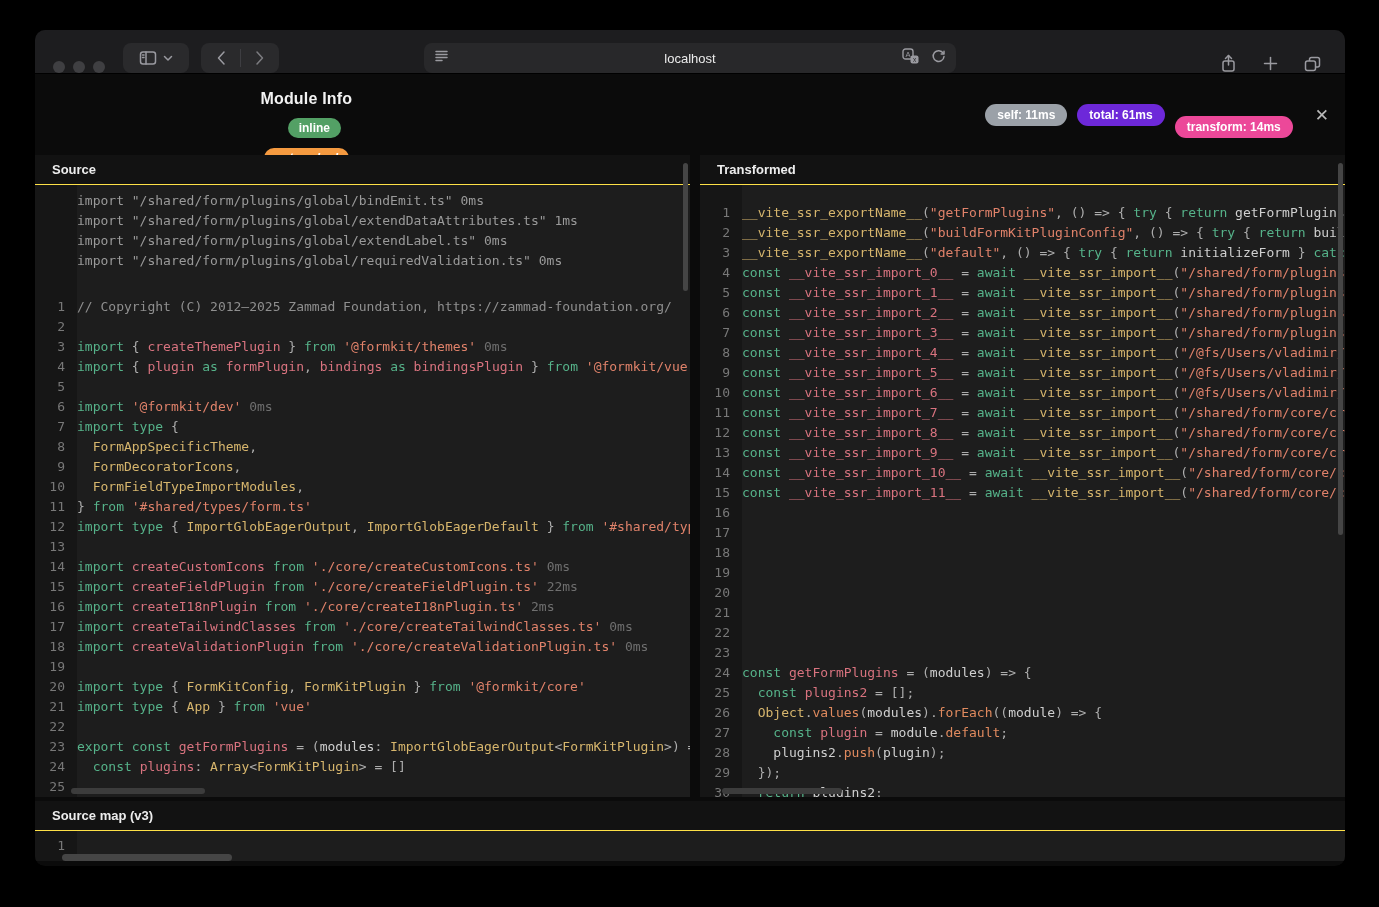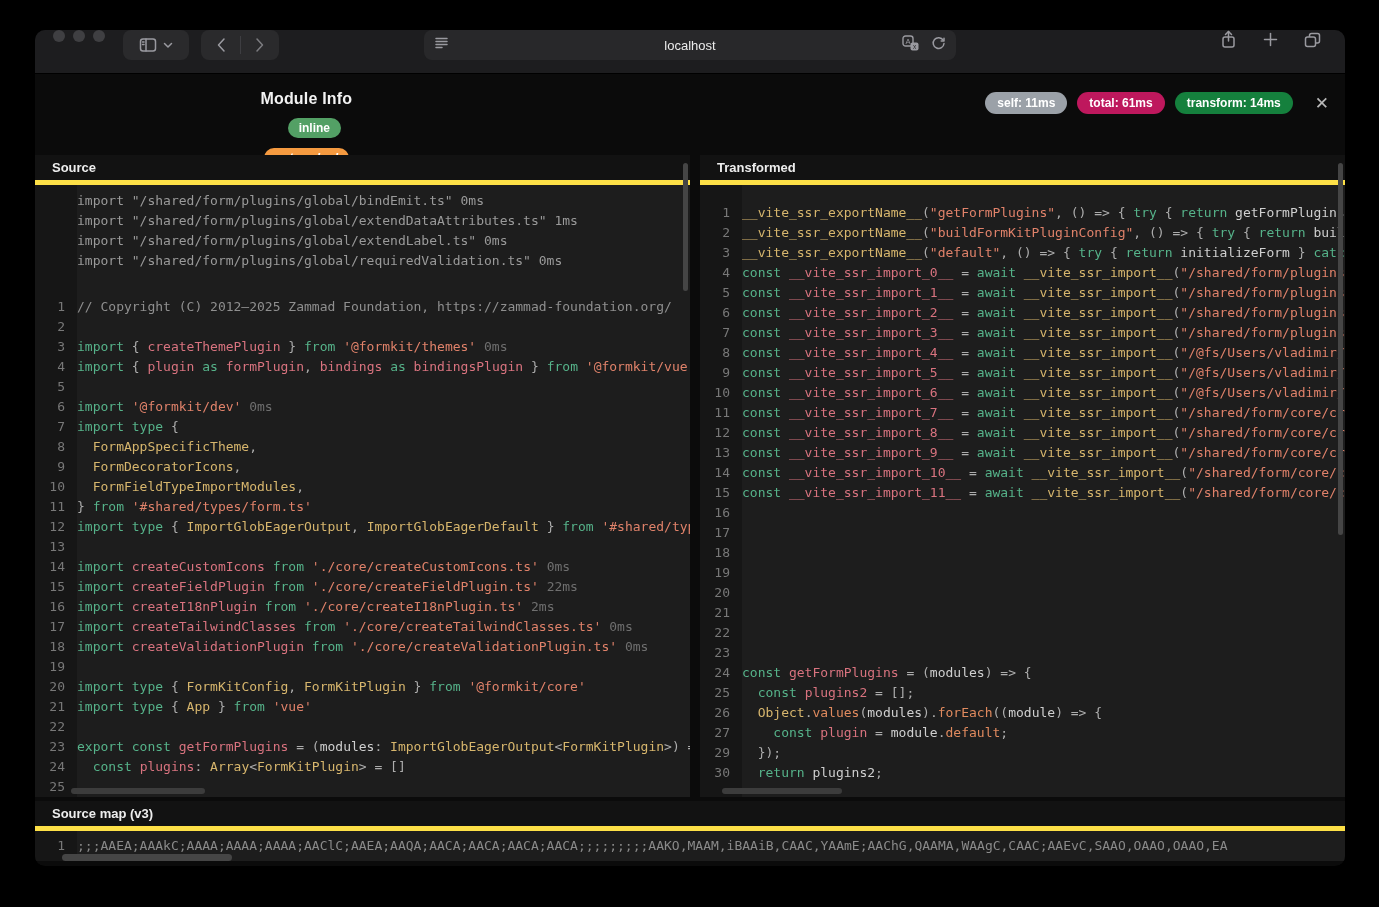--- a/index.html
+++ b/index.html
@@ -3,21 +3,21 @@
 <meta charset="utf-8">
 <style>
   * { margin:0; padding:0; box-sizing:border-box; }
   html,body { width:1379px; height:907px; background:#000; overflow:hidden;
               font-family:"Liberation Sans", sans-serif; }
   .window { position:absolute; left:35px; top:30px; width:1310px; height:836px;
             background:#0b0b0b; border-radius:10px; overflow:hidden; }
 
   
   .toolbar { height:44px; background:#1d1d1f; border-bottom:1px solid #000;
-             display:flex; align-items:flex-start; padding:0 18px; position:relative; }
+             display:flex; align-items:flex-end; padding:0 18px; position:relative; }
   .traffic { display:flex; gap:8px; margin-right:18px; }
   .dot { width:12px; height:12px; border-radius:50%; background:#3f3f42; }
   .pill { height:30px; background:#2a2a2c; border-radius:8px; display:flex;
           align-items:center; justify-content:center; padding:0 10px; gap:6px; margin-right:12px; }
   .pill svg { display:block; }
   .vsep { width:1px; height:18px; background:#3e3e42; margin:0 8px; }
   .iconbtn { background:none; border:none; cursor:pointer; display:flex; align-items:center; }
   .urlbar { position:absolute; left:50%; transform:translateX(-50%); width:532px; height:30px;
             background:#28282a; border-radius:8px; display:flex; align-items:center;
             justify-content:space-between; padding:0 10px; }
@@ -38,21 +38,21 @@
   .mi-right { display:flex; align-items:center; gap:10px; margin-top:2px; }
   .tbadge { color:#fff; font-size:12px; font-weight:700; border-radius:999px; padding:4px 12px; }
   .xbtn { background:none; border:none; color:#b8b8b8; font-size:17px; cursor:pointer;
           margin-left:12px; line-height:1; }
 
   
   .panels { display:flex; gap:10px; height:642px; }
   .panel { display:flex; flex-direction:column; position:relative; overflow:hidden; }
   .panel.src { width:655px; }
   .panel.tr  { flex:1; }
-  .phead { height:30px; background:#121212; border-bottom:5px solid #fde047;
+  .phead { height:30px; background:#121212; border-bottom:1px solid #fde047;
            color:#ededed; font-size:13px; font-weight:700; display:flex;
            align-items:center; padding-left:17px; flex:none; }
   .codearea { flex:1; overflow:hidden; position:relative;
               background:linear-gradient(90deg,#161616 0 42px,#1d1d1d 42px);
               font-family:"DejaVu Sans Mono", monospace; font-size:13px; line-height:20px; }
   .codearea.src-pad { padding-top:6px; }
   .codearea.tr-pad  { padding-top:18px; }
   .cl { display:flex; height:20px; overflow:hidden; }
   .ln { flex:none; width:30px; text-align:right; margin-right:12px; color:#787878; }
   .lc { white-space:pre; color:#cfcfcf; }
@@ -188,22 +188,22 @@
       <div>
         <div class="mi-titlerow">
           <span class="mi-title">Module Info</span>
           <span class="badge" style="background-color: rgb(83, 160, 101); margin-left: 16px;">inline</span>
           <span class="badge" style="background-color: rgb(245, 154, 64); font-style: italic;">not cached</span>
         </div>
         <div class="mi-path">/Users/vladimir/Projects/zammad/app/frontend/shared/form/index.ts</div>
       </div>
       <div class="mi-right">
         <span class="tbadge" style="background-color: rgb(155, 161, 168);">self: 11ms</span>
-        <span class="tbadge" style="background-color: #be185d;">total: 61ms</span>
-        <span class="tbadge" style="background-color: #15803d;">transform: 14ms</span>
+        <span class="tbadge" style="background-color: #6d28d9;">total: 61ms</span>
+        <span class="tbadge" style="background-color: #ec4899; margin-top: 24px;">transform: 14ms</span>
         <button class="xbtn">✕</button>
       </div>
     </div>
 
     <div class="panels">
       <section class="panel src">
         <div class="phead">Source</div>
         <div class="codearea src-pad">
             <div class="cl">
               <span class="ln"></span>
@@ -431,38 +431,41 @@
             </div>
             <div class="cl">
               <span class="ln">26</span>
               <span class="lc">  <span class="tk-type">Object</span><span class="tk-pun">.</span><span class="tk-prop">values</span><span class="tk-pun">(</span>modules<span class="tk-pun">)</span><span class="tk-pun">.</span><span class="tk-prop">forEach</span><span class="tk-pun">(</span><span class="tk-pun">(</span>module<span class="tk-pun">)</span> <span class="tk-pun">=</span><span class="tk-pun">&gt;</span> <span class="tk-pun">{</span></span>
             </div>
             <div class="cl">
               <span class="ln">27</span>
               <span class="lc">    <span class="tk-kw">const</span> <span class="tk-var">plugin</span> <span class="tk-pun">=</span> module<span class="tk-pun">.</span><span class="tk-prop">default</span><span class="tk-pun">;</span></span>
             </div>
             <div class="cl">
+              <span class="ln">28</span>
+              <span class="lc">    plugins2<span class="tk-pun">.</span><span class="tk-prop">push</span><span class="tk-pun">(</span>plugin<span class="tk-pun">)</span><span class="tk-pun">;</span></span>
+            </div>
+            <div class="cl">
               <span class="ln">29</span>
               <span class="lc">  <span class="tk-pun">}</span><span class="tk-pun">)</span><span class="tk-pun">;</span></span>
             </div>
             <div class="cl">
               <span class="ln">30</span>
               <span class="lc">  <span class="tk-kw">return</span> plugins2<span class="tk-pun">;</span></span>
             </div>
           </div>
         <div class="thumb vthumb tr-v"></div>
         <div class="thumb hthumb tr-h"></div>
       </section>
     </div>
 
     <div class="smap">
       <div class="phead">Source map (v3)</div>
       <div class="smap-line">
         <div class="cl">
           <span class="ln">1</span>
-          <span class="lc">;;;AAEA;AAAkC;AAAA;AAAA;AAAA;AAClC;AAEA;AAQA;AACA;AACA;AACA;AACA;;;;;;;;;AAKO,MAAM,iBAAiB,CAAC,YAAmE;AAChG,QAAMA,WAAgC,CAAC;AAEvC,SAAO,OAAO,OAAO,EA</span>
         </div>
       </div>
     </div>
 
     <div class="page-h"></div>
   </div>
 </div>
 
 </body></html>

